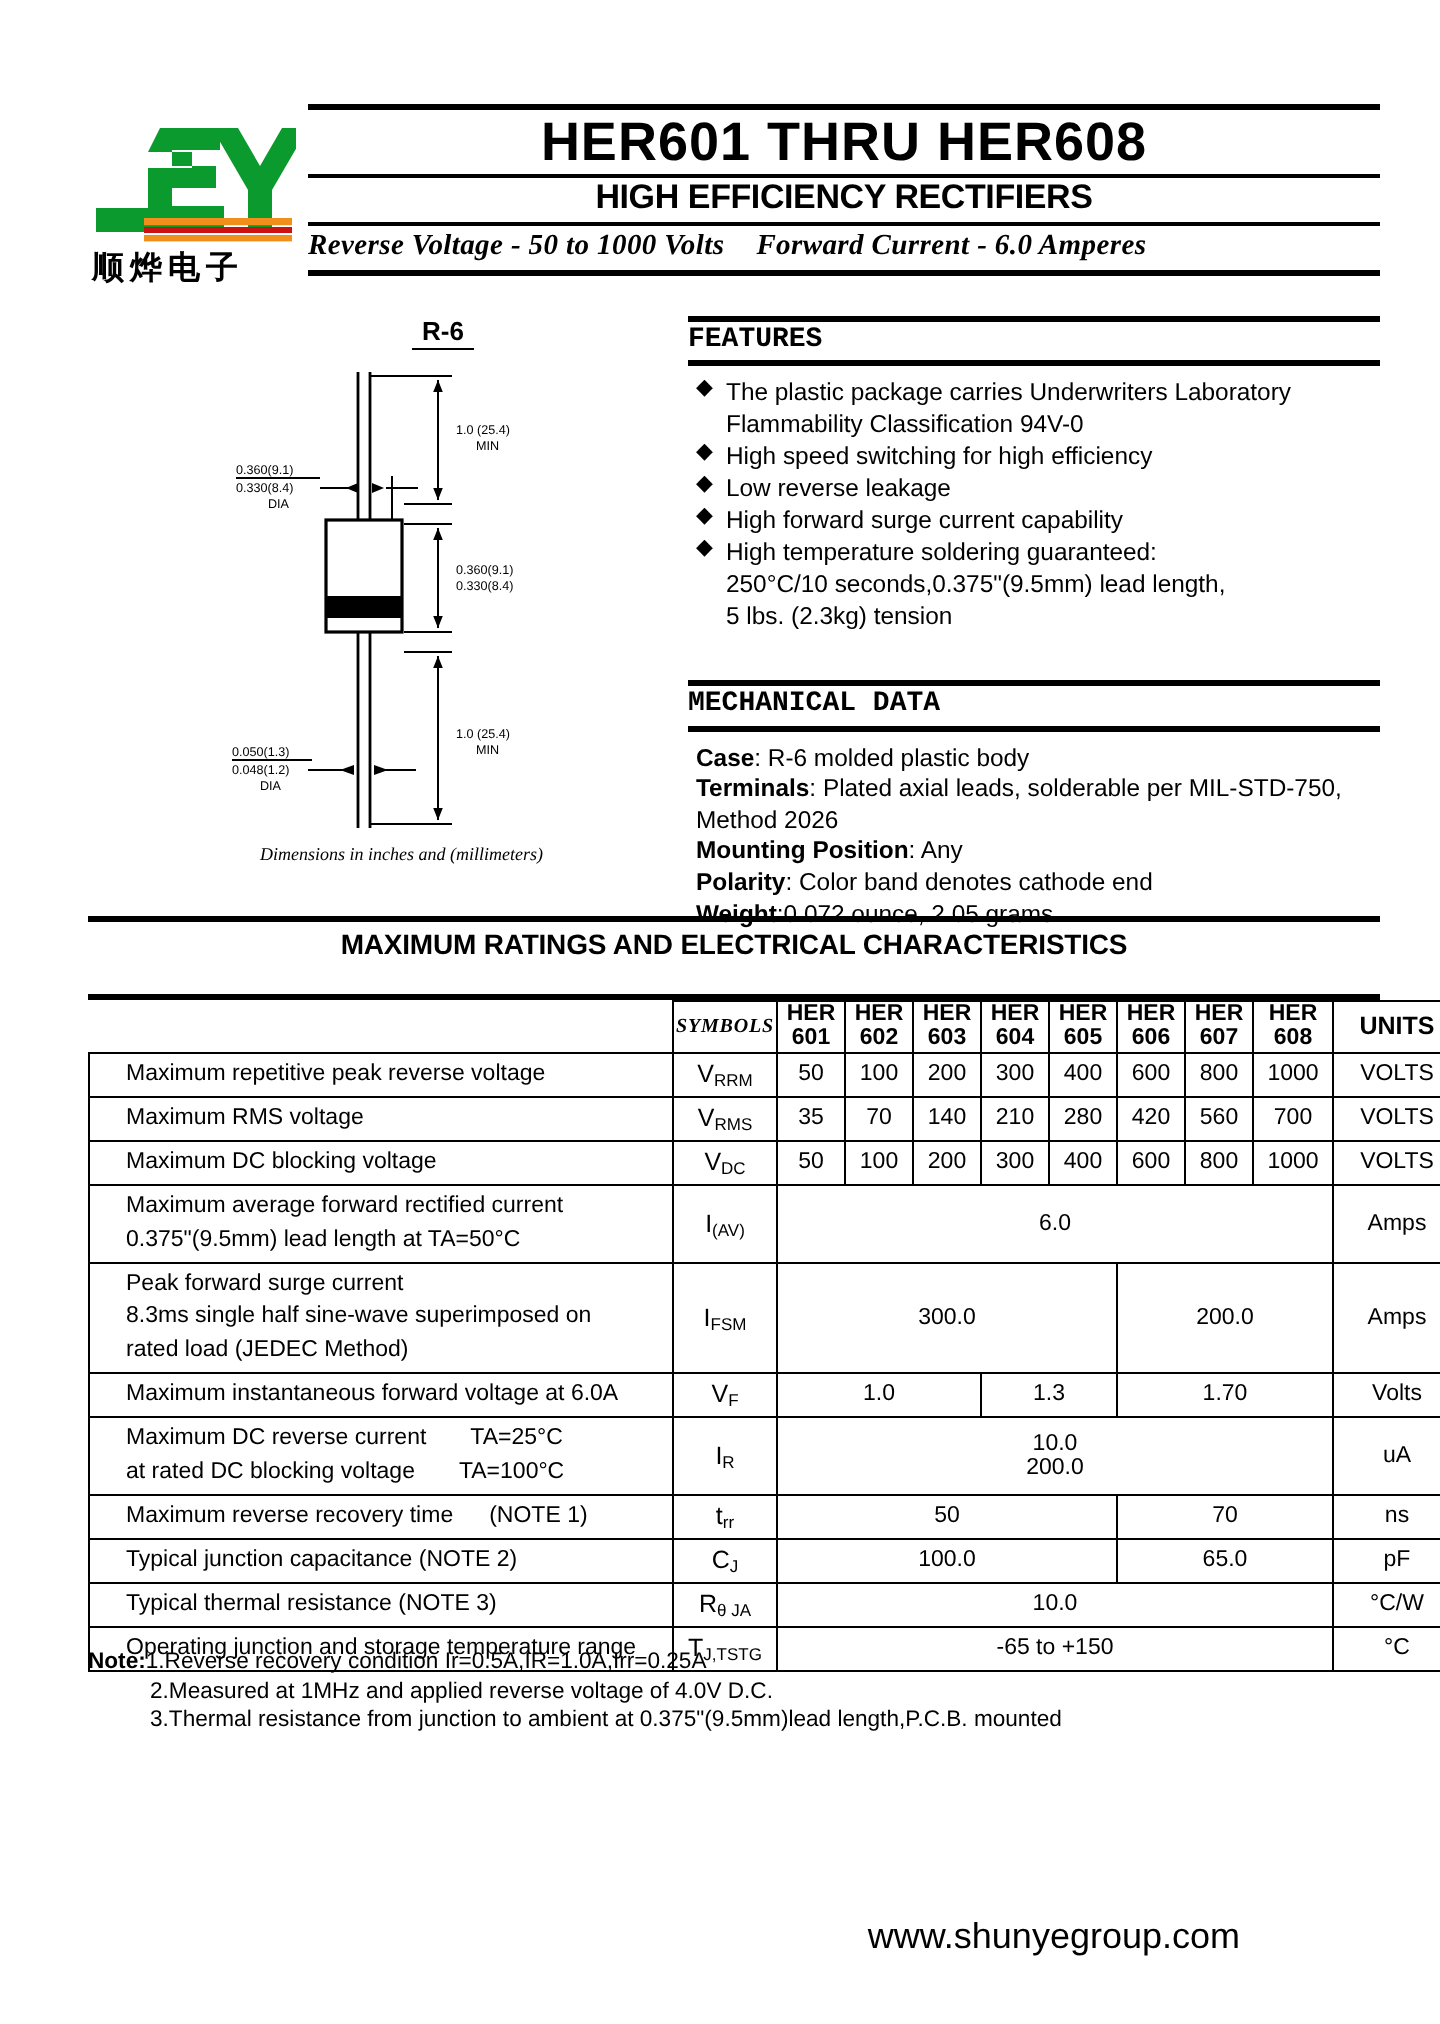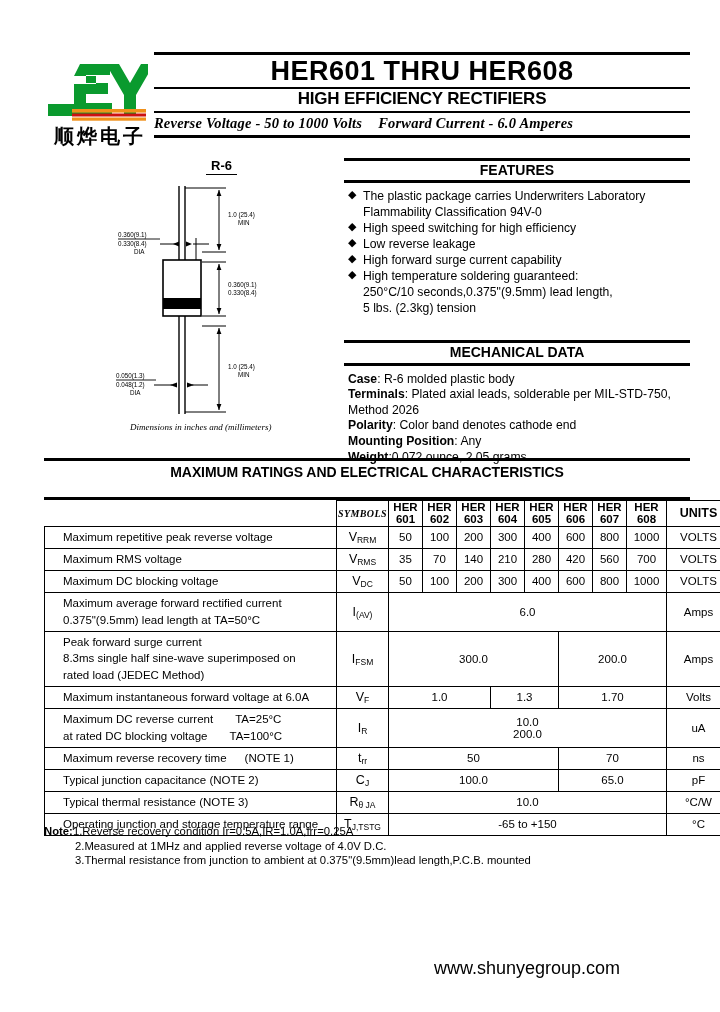--- a/index.html
+++ b/index.html
@@ -7,22 +7,22 @@
     width:720px;height:1012px;position:relative;overflow:hidden;
     font-family:"Liberation Sans", sans-serif;color:#000;
     -webkit-font-smoothing:none;
   }
   .page{position:absolute;left:0;top:0;width:720px;height:1012px;}
 
   
   .header{position:absolute;left:44px;top:52px;width:646px;height:100px;}
   .logo{position:absolute;left:0;top:2px;width:104px;height:98px;}
   .logo svg{display:block;}
-  .cnchars{position:absolute;left:2px;top:72px;width:100px;text-align:right;
-           font-size:20px;font-weight:bold;letter-spacing:3px;
+  .cnchars{position:absolute;left:2px;top:72px;width:100px;text-align:left;
+           font-size:16px;font-weight:bold;letter-spacing:3px;
            font-family:"DejaVu Sans", sans-serif;line-height:1;}
   .htitles{position:absolute;left:110px;top:0;width:536px;}
   .rule-thick{border-top:3px solid #000;}
   .rule-thin{border-top:2px solid #000;}
   .t-main{font-size:27px;font-weight:bold;text-align:center;letter-spacing:.5px;
           line-height:1.12;padding:1px 0 1px;}
   .t-sub{font-size:17px;font-weight:bold;text-align:center;letter-spacing:-.2px;
          line-height:1.1;padding:1px 0 2px;}
   .t-ital{font-size:14.5px;font-style:italic;font-weight:bold;
           font-family:"Liberation Serif", serif;letter-spacing:.2px;
@@ -35,22 +35,22 @@
   
   .draw{position:absolute;left:72px;top:0;width:230px;height:288px;}
   .r6lab{position:absolute;left:90px;top:0;font-size:13px;font-weight:bold;
          border-bottom:1.5px solid #000;padding:0 5px 1px;}
   .drawbox{position:absolute;left:0;top:22px;width:230px;height:240px;}
   .dimnote{position:absolute;left:14px;top:264px;font-size:9px;font-style:italic;
            font-family:"Liberation Serif", serif;white-space:nowrap;}
 
   
   .rcol{position:absolute;left:300px;top:0;width:346px;}
-  .sec-title{font-size:14px;font-weight:bold;text-align:center;
-             padding:2px 0 2px;line-height:1.1;}
+  .sec-title{font-size:14px;font-weight:bold;text-align:left;
+             padding:2px 0 2px;line-height:1.1;font-family:Liberation Mono, monospace;}
   .sec-body{font-size:12.2px;line-height:1.27;padding:6px 2px 0 4px;}
   ul.feat{margin:0;padding:0;list-style:none;}
   ul.feat li{position:relative;padding-left:15px;margin-bottom:.5px;}
   ul.feat li .bul{position:absolute;left:0;top:-1px;font-size:11px;}
   .indent{padding-left:15px;}
   .mech p{margin:0;line-height:1.28;}
 
   
   .ratings{position:absolute;left:44px;top:458px;width:646px;}
   .rt-head{font-size:14px;font-weight:bold;text-align:center;padding:3px 0 17px;
@@ -218,22 +218,22 @@
       <div style="height:24px;"></div>
 
       <div class="rule-thick"></div>
       <div class="sec-title">MECHANICAL DATA</div>
       <div class="rule-thick"></div>
 
       <div class="sec-body mech">
         <p><b>Case</b><span>: R-6 molded plastic body</span></p>
         <p><b>Terminals</b><span>: Plated axial leads, solderable per MIL-STD-750,</span></p>
         <p>Method 2026</p>
+        <p><b>Mounting Position</b><span>: Any</span></p>
         <p><b>Polarity</b><span>: Color band denotes cathode end</span></p>
-        <p><b>Mounting Position</b><span>: Any</span></p>
         <p><b>Weight</b><span>:0.072 ounce, 2.05 grams</span></p>
       </div>
     </div>
   </div>
 
   <div class="ratings">
     <div class="rule-thick"></div>
     <div class="rt-head">MAXIMUM RATINGS AND ELECTRICAL CHARACTERISTICS</div>
     <div class="rule-thick"></div>
 

